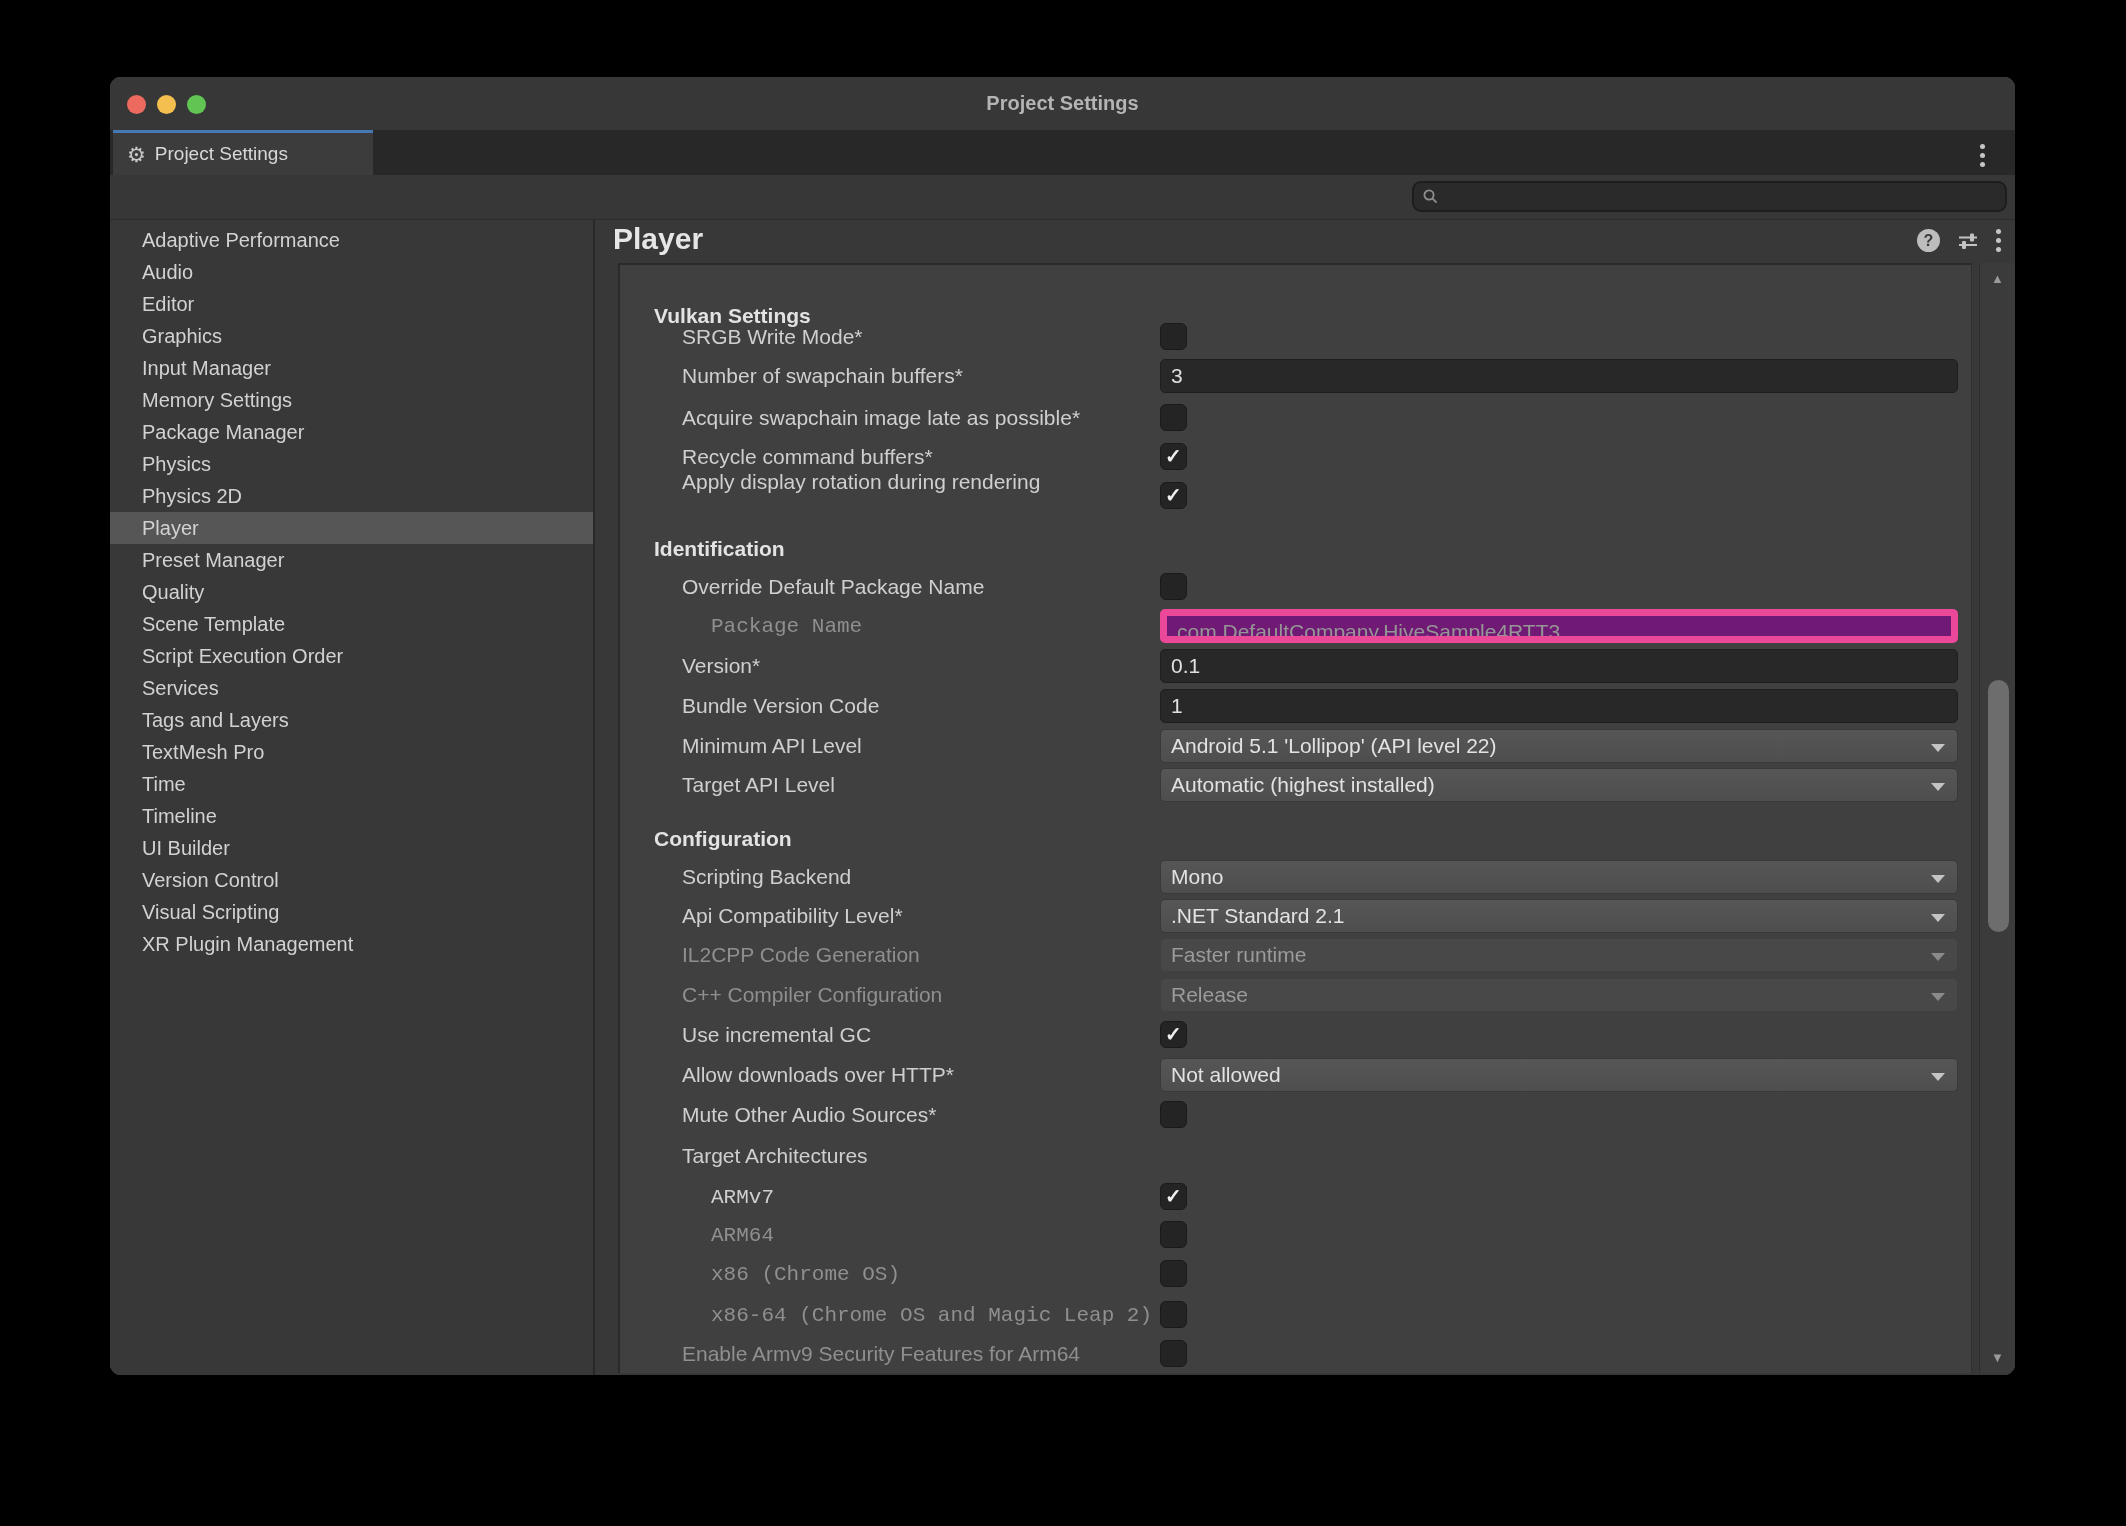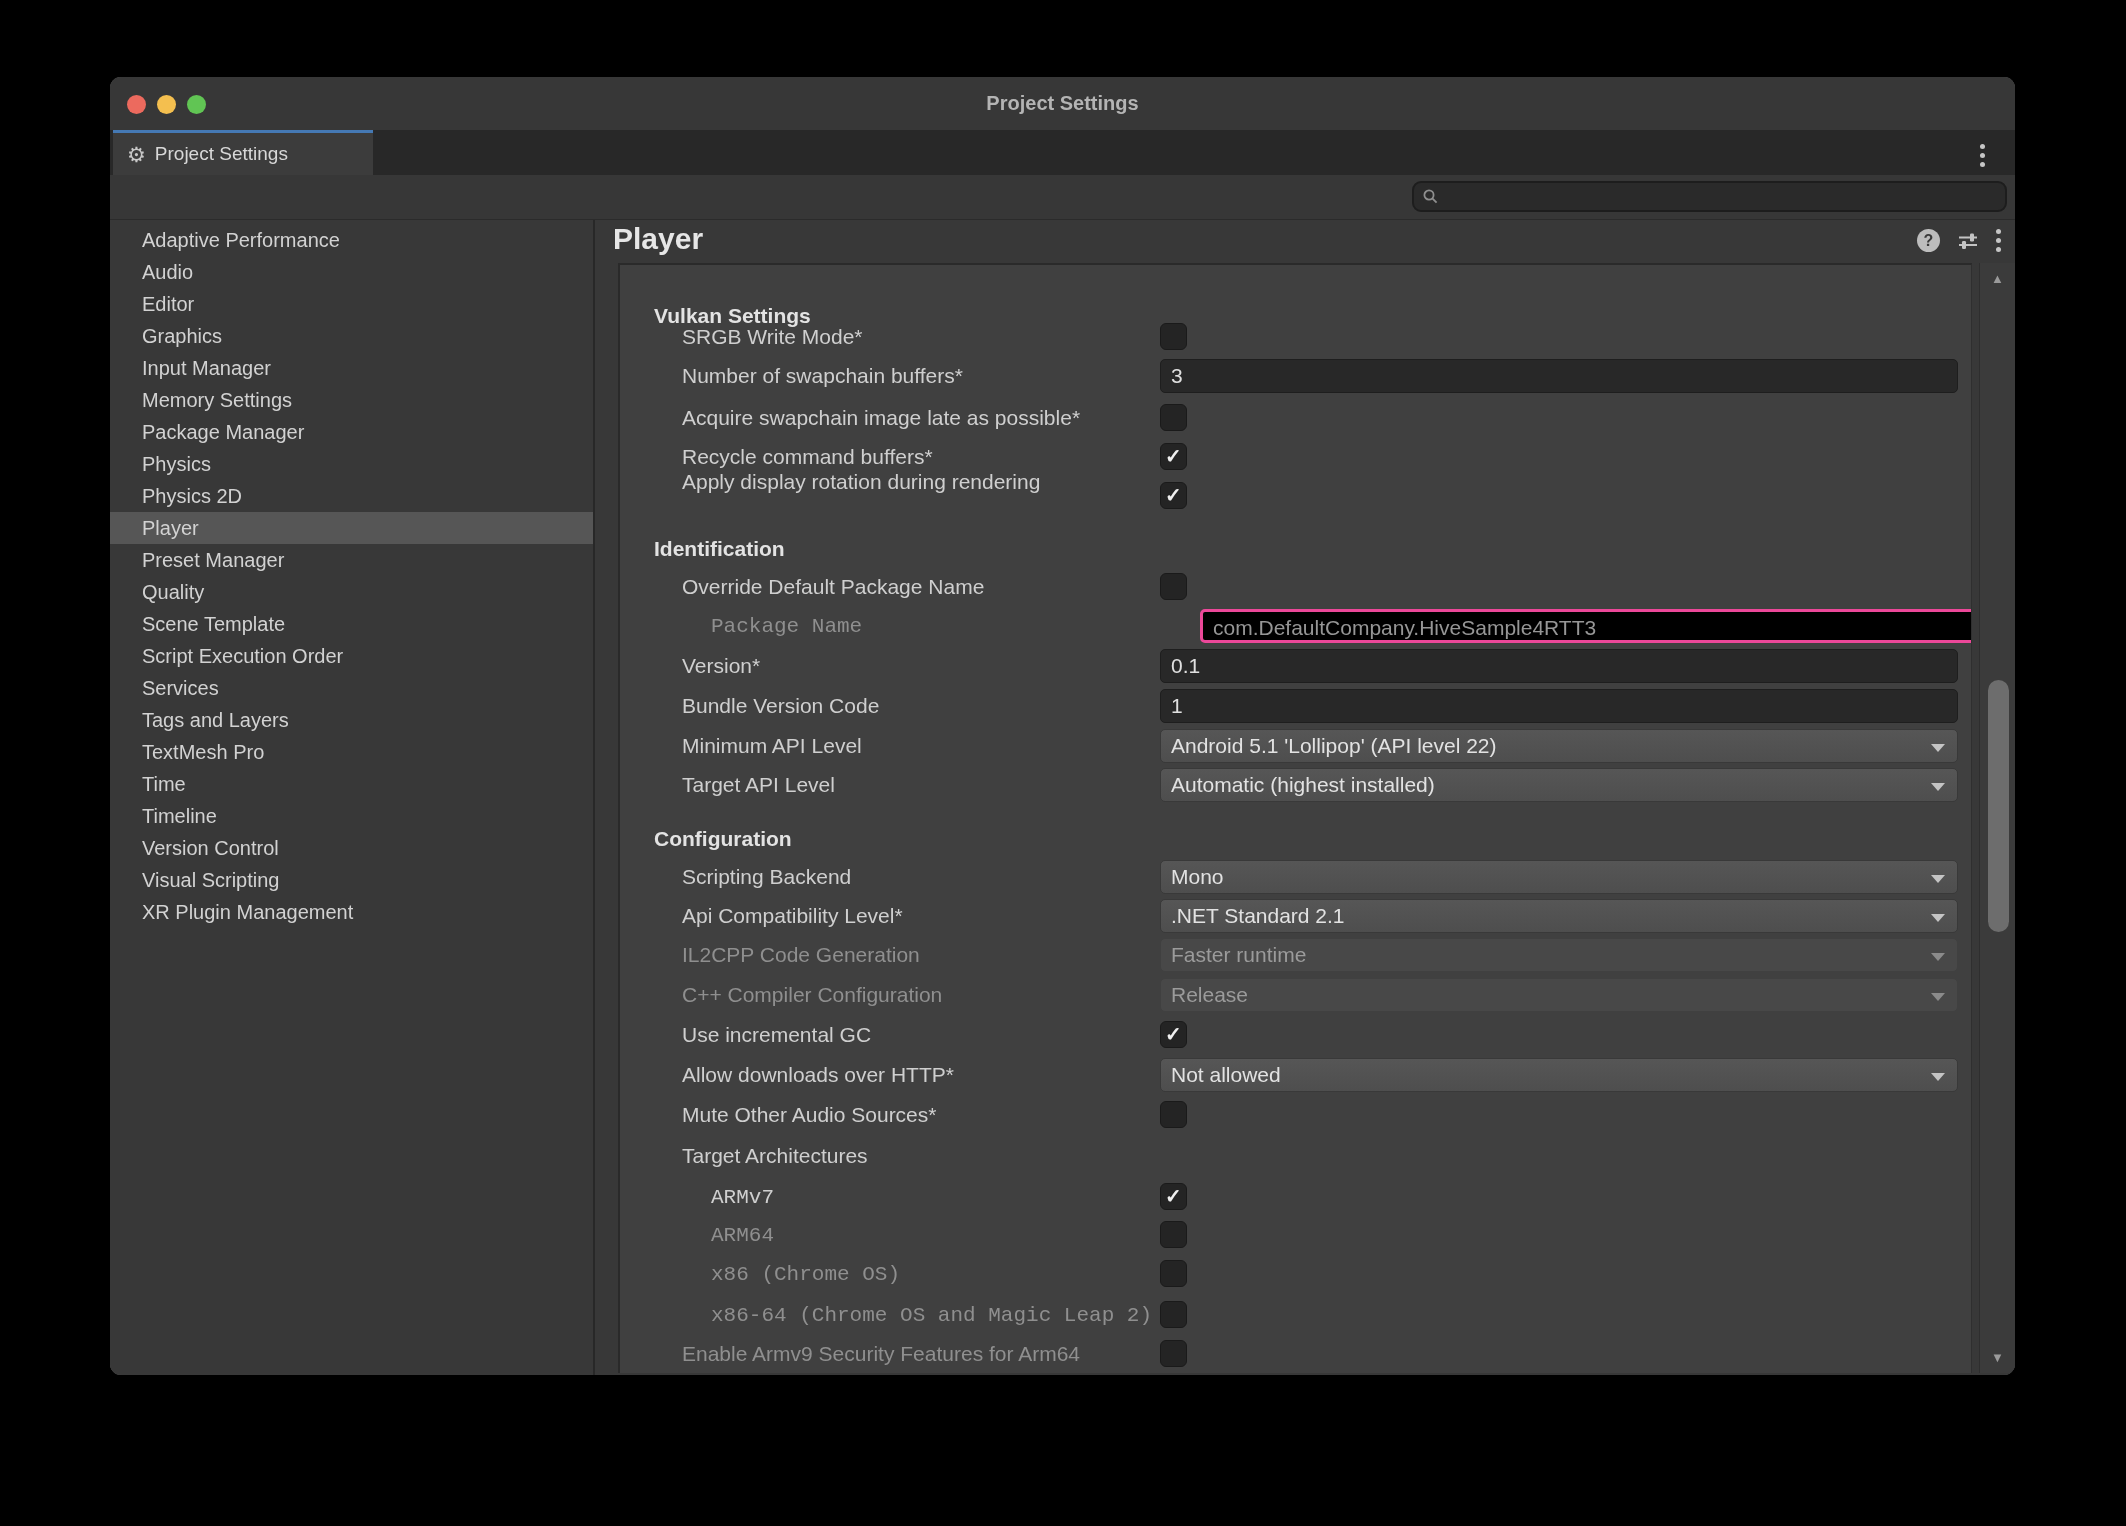--- a/index.html
+++ b/index.html
@@ -69,21 +69,21 @@
   .row-label.indent-row { left:62px; }
   .row-label.indent-sub { left:91px;font-family:Liberation Mono, monospace; }
   .row-label.disabled { color:#8f8f8f; }
 
   .checkbox { position:absolute; left:540px; width:27px; height:27px; background:#242424;
     border:1px solid #1a1a1a; border-radius:6px; color:#efefef; font-size:20px; font-weight:bold;
     text-align:center; line-height:25px; cursor:pointer; }
   .text-field { position:absolute; left:540px; width:798px; height:34px; background:#282828;
     border:1px solid #1e1e1e; border-radius:5px; color:#e0e0e0; font-size:21px;
     line-height:32px; padding-left:10px; cursor:text; white-space:nowrap; overflow:hidden; }
-  .text-field.disabled { background:#000000; border:3px solid #ec4899; color:#969696; cursor:default;margin-left:40px; }
+  .text-field.disabled { background:#701a75; border:7px solid #ec4899; color:#969696; cursor:default; }
   .dropdown { position:absolute; left:540px; width:798px; height:34px;
     background:linear-gradient(#565656,#4e4e4e); border:1px solid #393939; border-radius:5px;
     color:#e2e2e2; font-size:21px; line-height:32px; padding-left:10px; cursor:pointer;
     white-space:nowrap; overflow:hidden; }
   .dropdown .arrow { position:absolute; right:12px; top:14px; width:0; height:0;
     border-left:7px solid transparent; border-right:7px solid transparent; border-top:8px solid #c4c4c4; }
   .dropdown.disabled { background:#484848; border-color:#404040; color:#9b9b9b; cursor:default; }
   .dropdown.disabled .arrow { border-top-color:#8b8b8b; }
 
   
@@ -147,20 +147,21 @@
           <div class="side-item selected">Player</div>
           <div class="side-item">Preset Manager</div>
           <div class="side-item">Quality</div>
           <div class="side-item">Scene Template</div>
           <div class="side-item">Script Execution Order</div>
           <div class="side-item">Services</div>
           <div class="side-item">Tags and Layers</div>
           <div class="side-item">TextMesh Pro</div>
           <div class="side-item">Time</div>
           <div class="side-item">Timeline</div>
+          <div class="side-item">UI Builder</div>
           <div class="side-item">Version Control</div>
           <div class="side-item">Visual Scripting</div>
           <div class="side-item">XR Plugin Management</div>
         </div>
       <div class="vsep"></div>
       <div class="main">
         <div class="main-header">
           <div class="main-title">Player</div>
           <div class="hdr-icons">
             <div class="help-circle">?</div>

